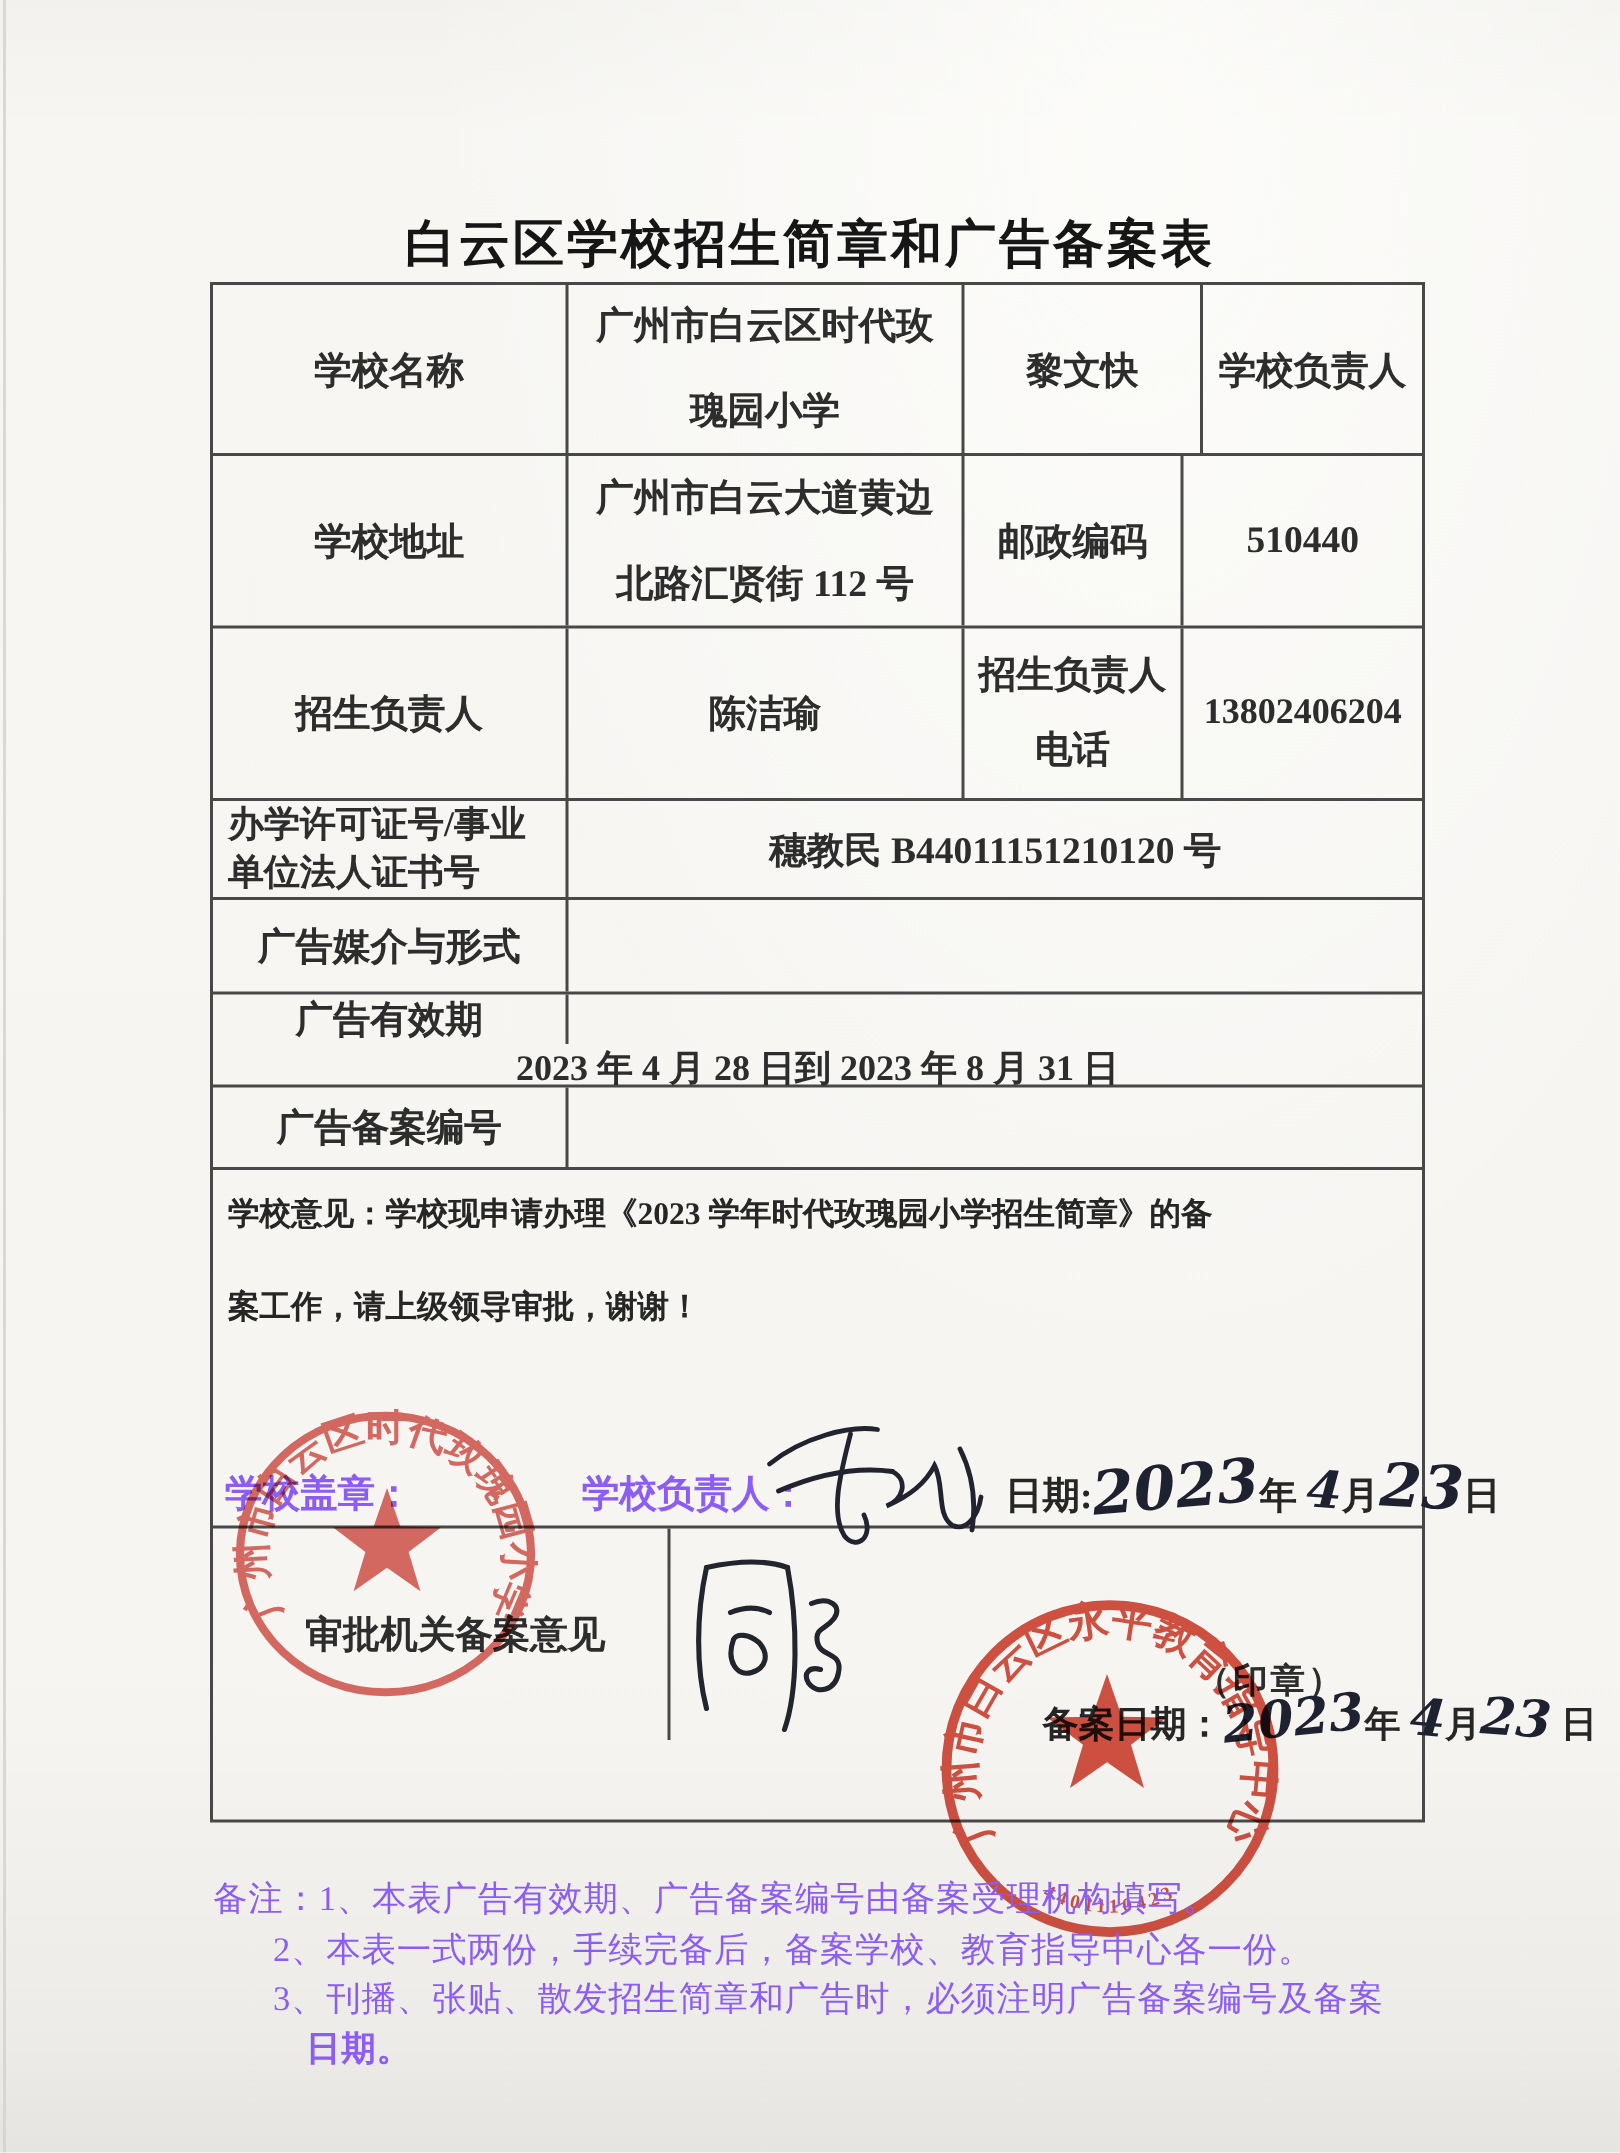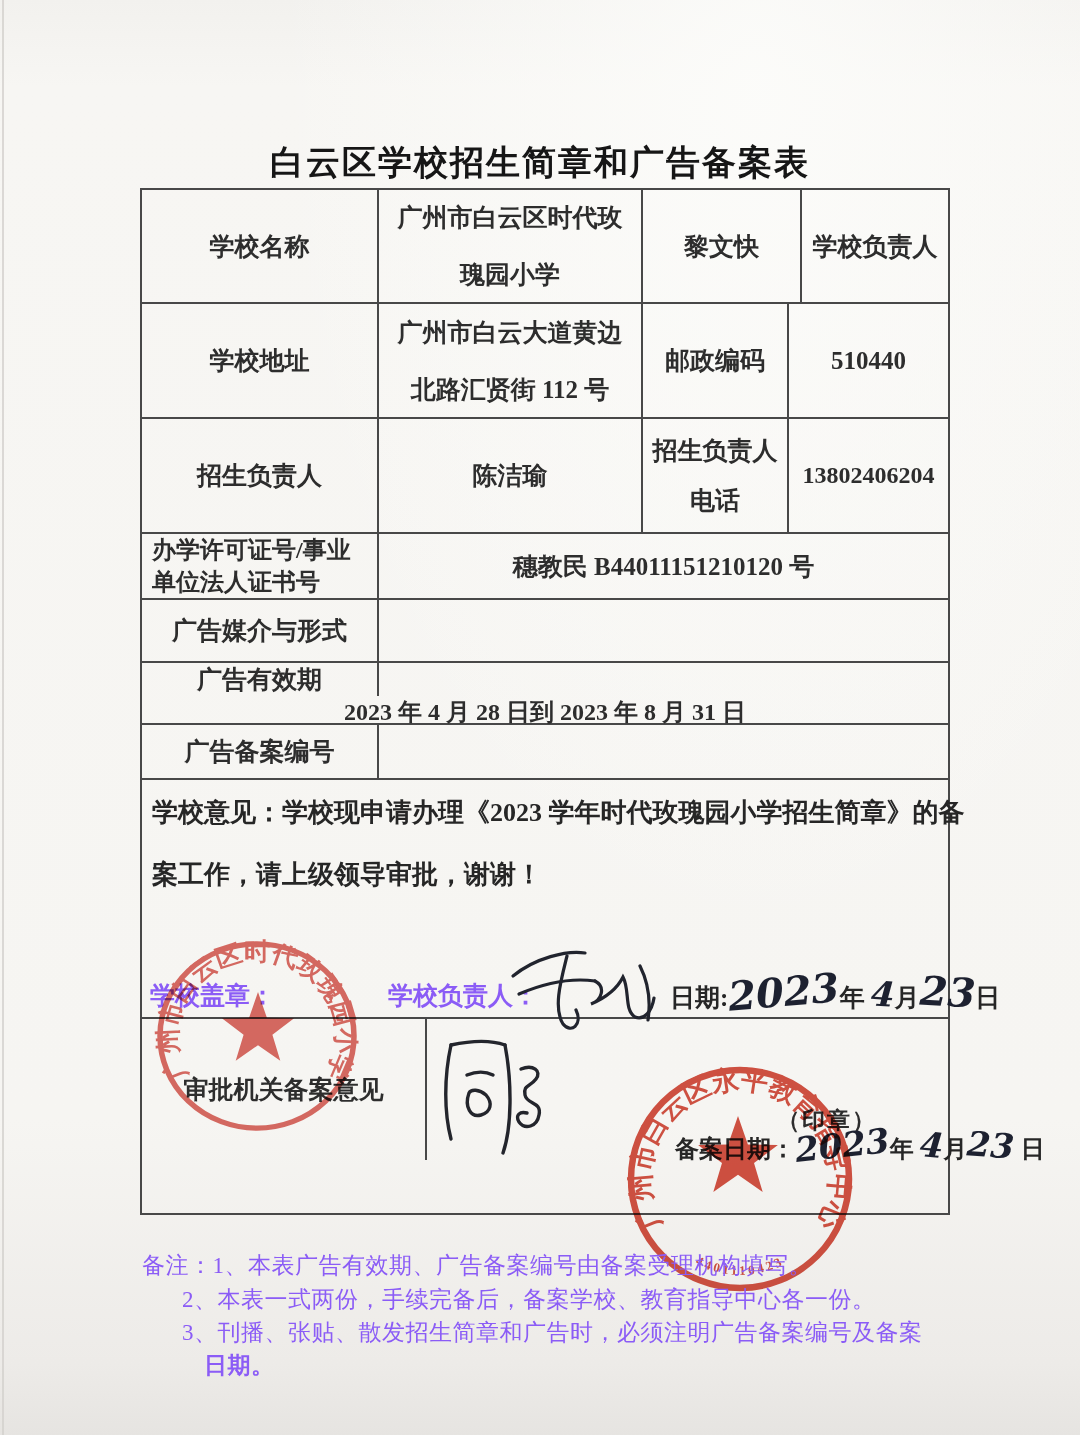--- a/index.html
+++ b/index.html
@@ -31,21 +31,21 @@
   .c4{flex:1;}
   .cwide{flex:1;}
   .fs25{font-size:25px;}
   .fs24{font-size:24px;}
   .lh57{line-height:57px;}
   .lh50{line-height:50px;}
   .left-pad{justify-content:flex-start;text-align:left;padding-left:10px;font-size:24px;line-height:32px;}
   
   .rel{position:relative;display:block;}
   .abs{position:absolute;white-space:nowrap;}
-  .op-line{font-size:26px;color:#262626;}
+  .op-line{font-size:21px;color:#262626;}
   .small-label{font-size:25px;color:#8b5cf6;}
   .hw{font-family:"DejaVu Serif", serif;font-style:italic;color:#1d2130;display:inline-block;}
   .hw-lg{font-size:40px;line-height:28px;}
   .hw-md{font-size:34px;line-height:24px;}
   .dateline{font-size:25px;white-space:nowrap;color:#262626;}
   .sig-svg,.agree-svg{position:absolute;}
   .stamp{position:absolute;mix-blend-mode:multiply;opacity:.88;}
   .stamp text{font-family:"Liberation Serif", serif;font-weight:bold;}
   .notes-line{position:absolute;font-size:23px;color:#8b5cf6;white-space:nowrap;letter-spacing:.5px;}
 </style>
@@ -123,21 +123,21 @@
       </svg>
 
       
       <div class="abs dateline" style="left:528px;top:198px;">
         <span>日期:</span><span class="hw hw-lg" style="transform:rotate(-5deg);">2023</span><span>年</span>
         <span class="hw hw-md" style="transform:rotate(4deg);">4</span><span>月</span><span class="hw hw-lg" style="transform:rotate(3deg);">23</span><span>日</span>
       </div>
     </div>
   </div>
 
-  <div class="trow" style="height:141px;">
+  <div class="trow" style="height:141px;padding-left:20px;">
     <div class="tcell fs25" style="width:285px;flex:none;">审批机关备案意见</div>
     <div class="tcell cwide rel">
 
       
       <svg class="agree-svg" style="left:2px;top:8px;" width="130" height="132" viewBox="0 0 130 132">
         <g fill="none" stroke="#23252c" stroke-width="3.4" stroke-linecap="round">
           <path d="M 22 18 C 15 50, 15 85, 22 112"></path>
           <path d="M 22 18 C 45 13, 62 13, 76 18"></path>
           <path d="M 76 18 C 83 55, 83 100, 74 126"></path>
           <path d="M 38 48 C 48 44, 56 44, 64 48"></path>

